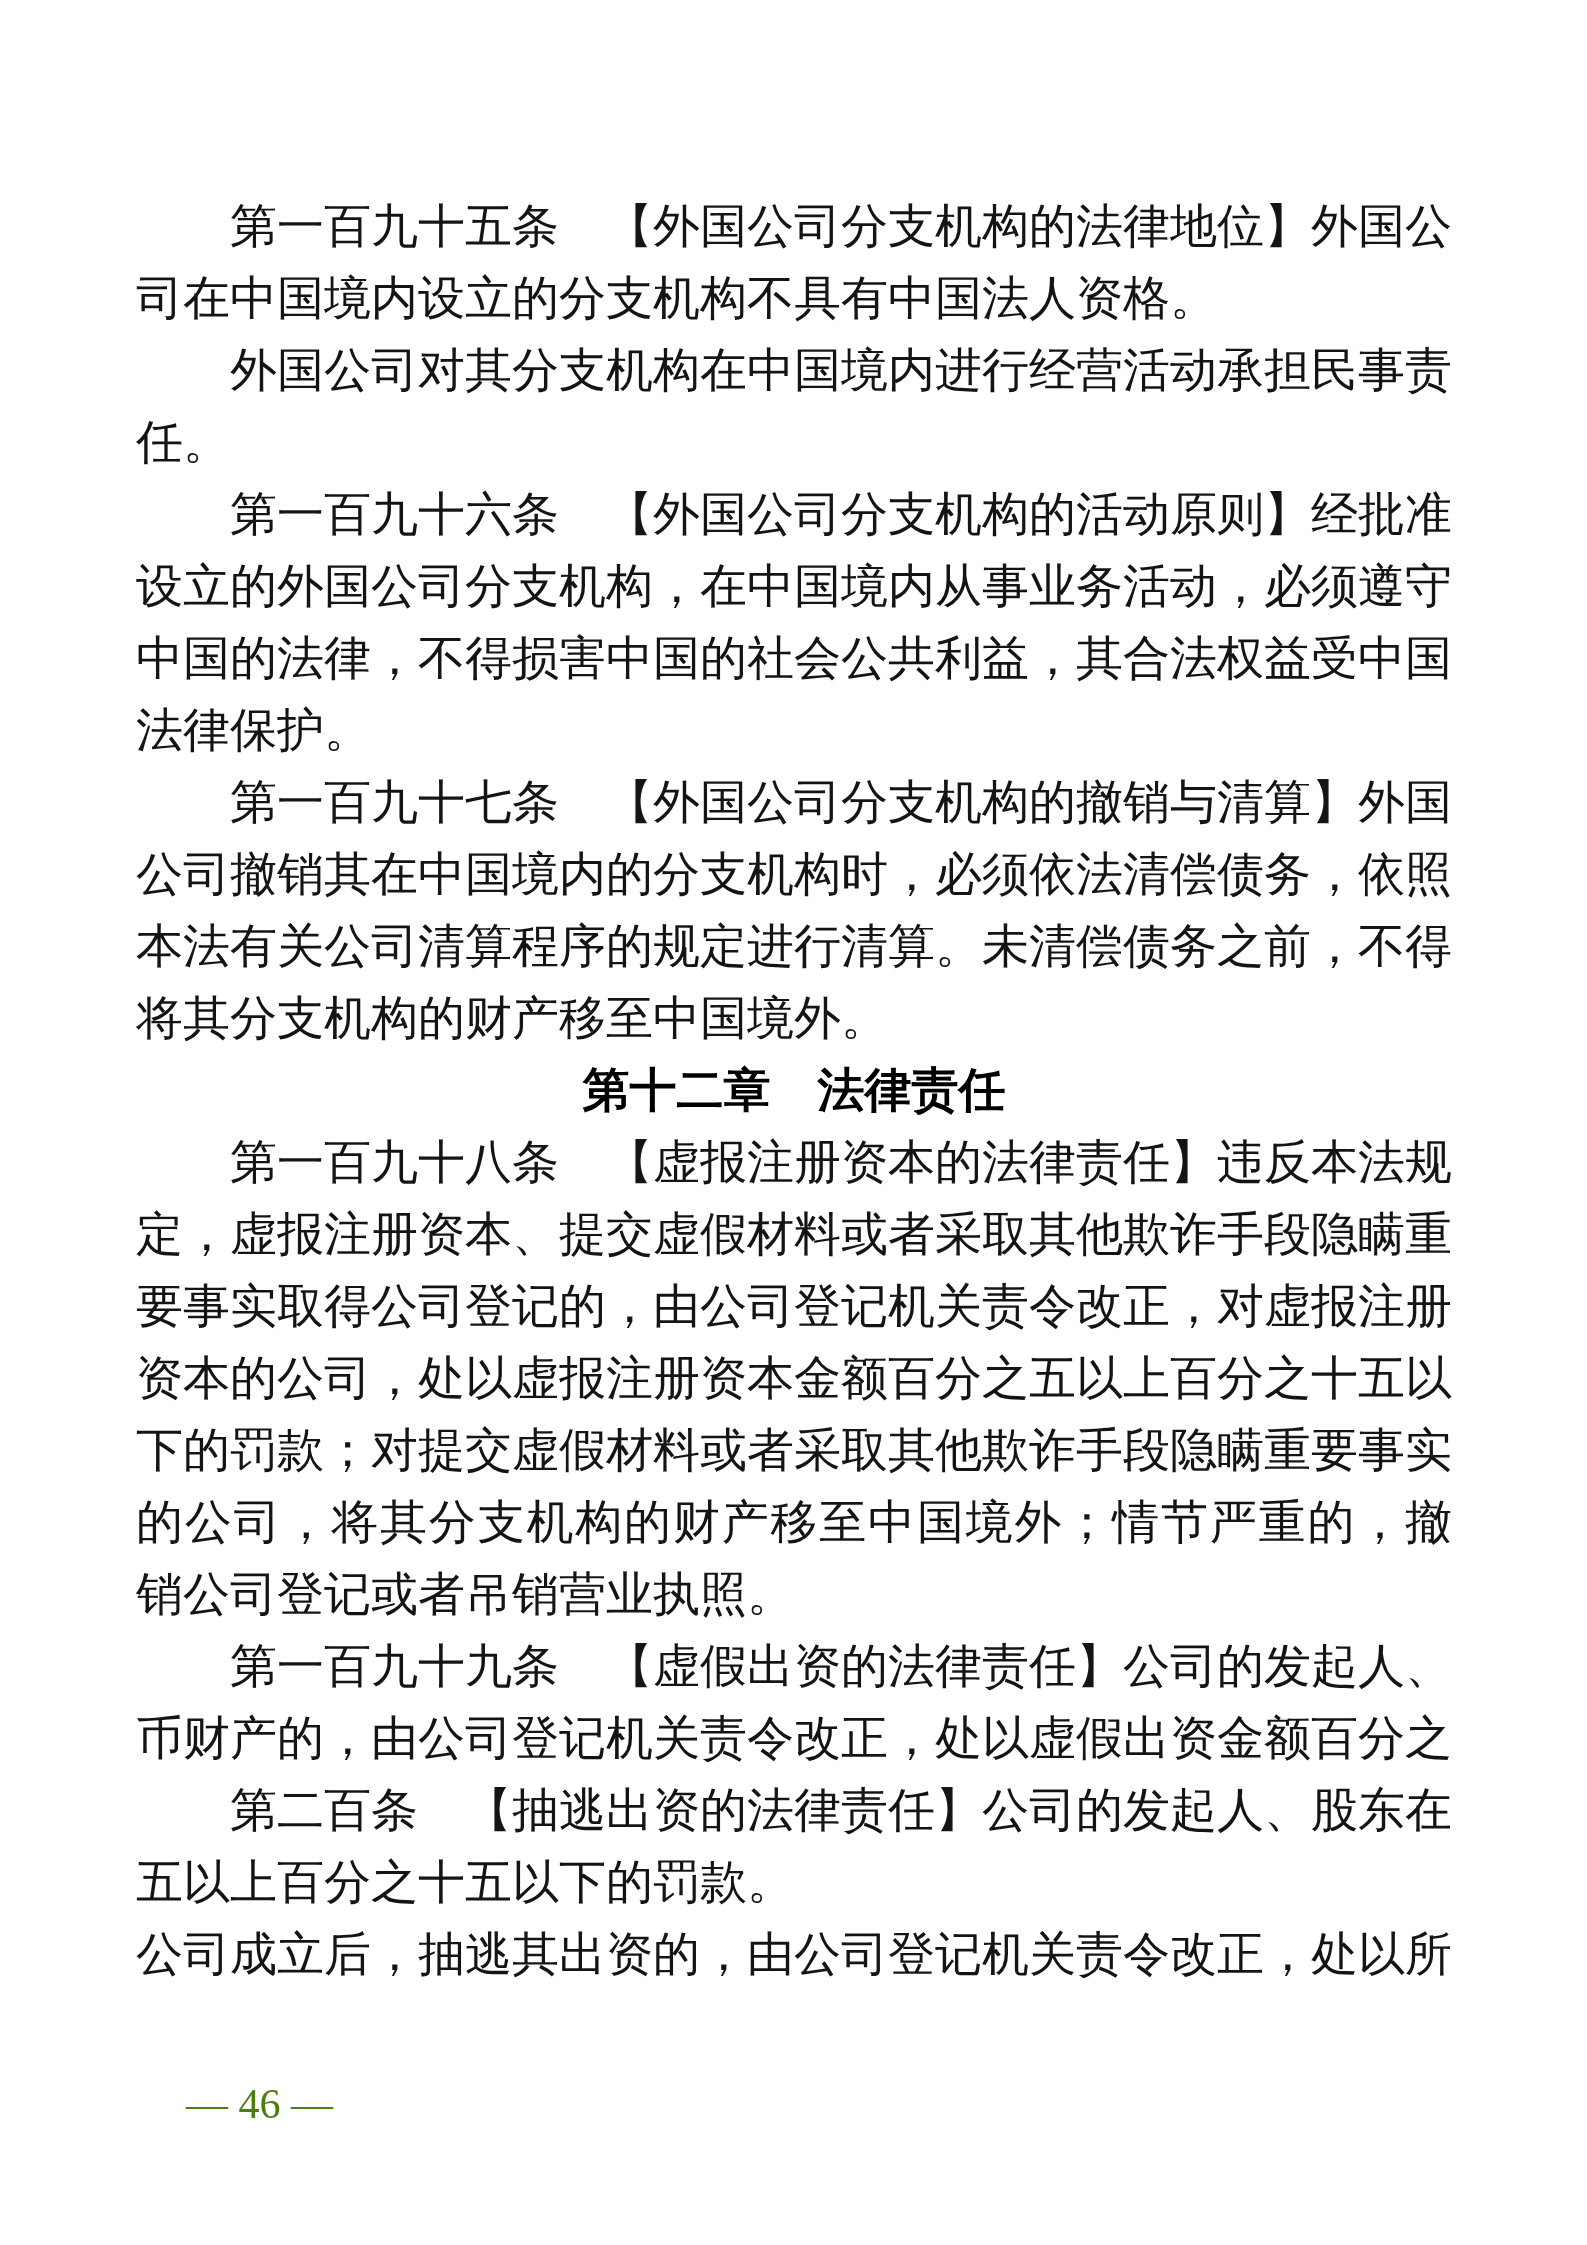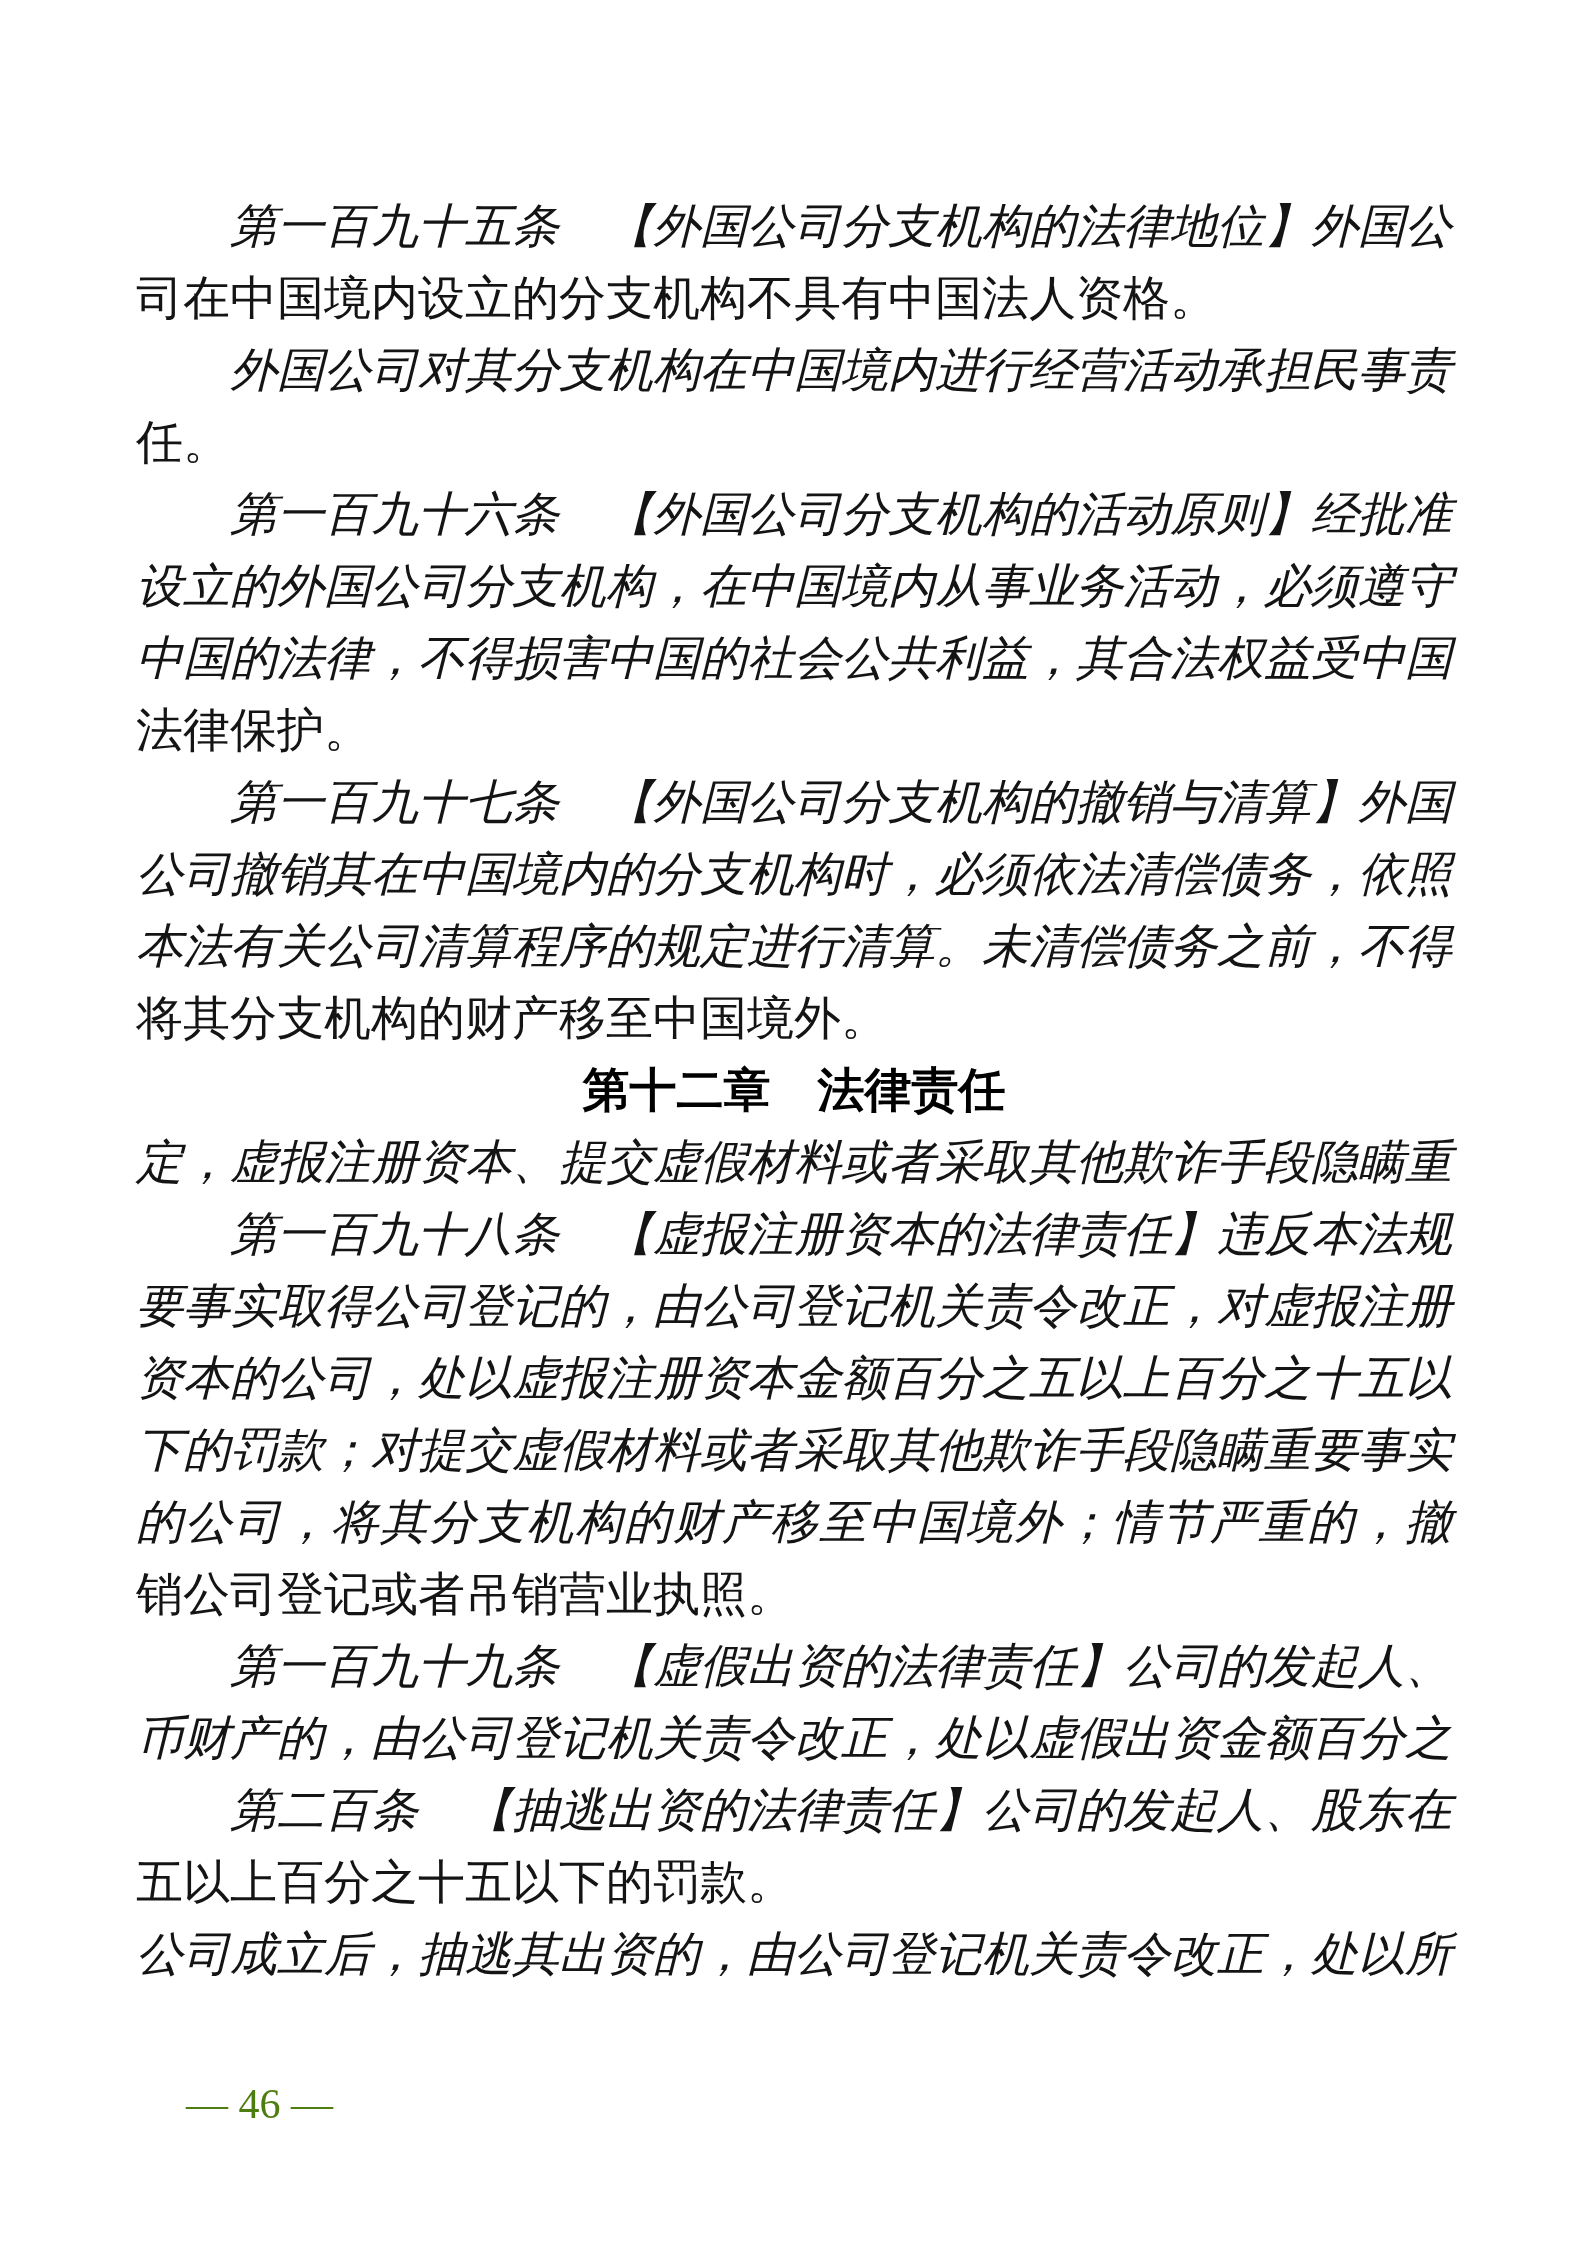--- a/index.html
+++ b/index.html
@@ -23,21 +23,20 @@
     color: #141414;
   }
   .line {
     height: 72px;
     line-height: 72px;
     text-align: left;
   }
   .fill {
     text-align: justify;
     text-align-last: justify;
-    font-style: italic;
   }
   .indent {
     text-indent: 94px;
   }
   .heading {
     height: 72px;
     line-height: 72px;
     text-align: center;
     text-align-last: center;
     font-family: Liberation Sans, sans-serif;
@@ -65,22 +64,22 @@
   <div class="line">任。</div>
   <div class="line indent fill">第一百九十六条　【外国公司分支机构的活动原则】经批准</div>
   <div class="line fill">设立的外国公司分支机构，在中国境内从事业务活动，必须遵守</div>
   <div class="line fill">中国的法律，不得损害中国的社会公共利益，其合法权益受中国</div>
   <div class="line">法律保护。</div>
   <div class="line indent fill">第一百九十七条　【外国公司分支机构的撤销与清算】外国</div>
   <div class="line fill">公司撤销其在中国境内的分支机构时，必须依法清偿债务，依照</div>
   <div class="line fill">本法有关公司清算程序的规定进行清算。未清偿债务之前，不得</div>
   <div class="line">将其分支机构的财产移至中国境外。</div>
   <div class="heading">第十二章　法律责任</div>
+  <div class="line indent fill">第一百九十八条　【虚报注册资本的法律责任】违反本法规</div>
   <div class="line fill">定，虚报注册资本、提交虚假材料或者采取其他欺诈手段隐瞒重</div>
-  <div class="line indent fill">第一百九十八条　【虚报注册资本的法律责任】违反本法规</div>
   <div class="line fill">要事实取得公司登记的，由公司登记机关责令改正，对虚报注册</div>
   <div class="line fill">资本的公司，处以虚报注册资本金额百分之五以上百分之十五以</div>
   <div class="line fill">下的罚款；对提交虚假材料或者采取其他欺诈手段隐瞒重要事实</div>
   <div class="line fill">的公司，将其分支机构的财产移至中国境外；情节严重的，撤</div>
   <div class="line">销公司登记或者吊销营业执照。</div>
   <div class="line indent fill">第一百九十九条　【虚假出资的法律责任】公司的发起人、</div>
   <div class="line fill">币财产的，由公司登记机关责令改正，处以虚假出资金额百分之</div>
   <div class="line indent fill">第二百条　【抽逃出资的法律责任】公司的发起人、股东在</div>
   <div class="line">五以上百分之十五以下的罚款。</div>
   <div class="line fill">公司成立后，抽逃其出资的，由公司登记机关责令改正，处以所</div>

